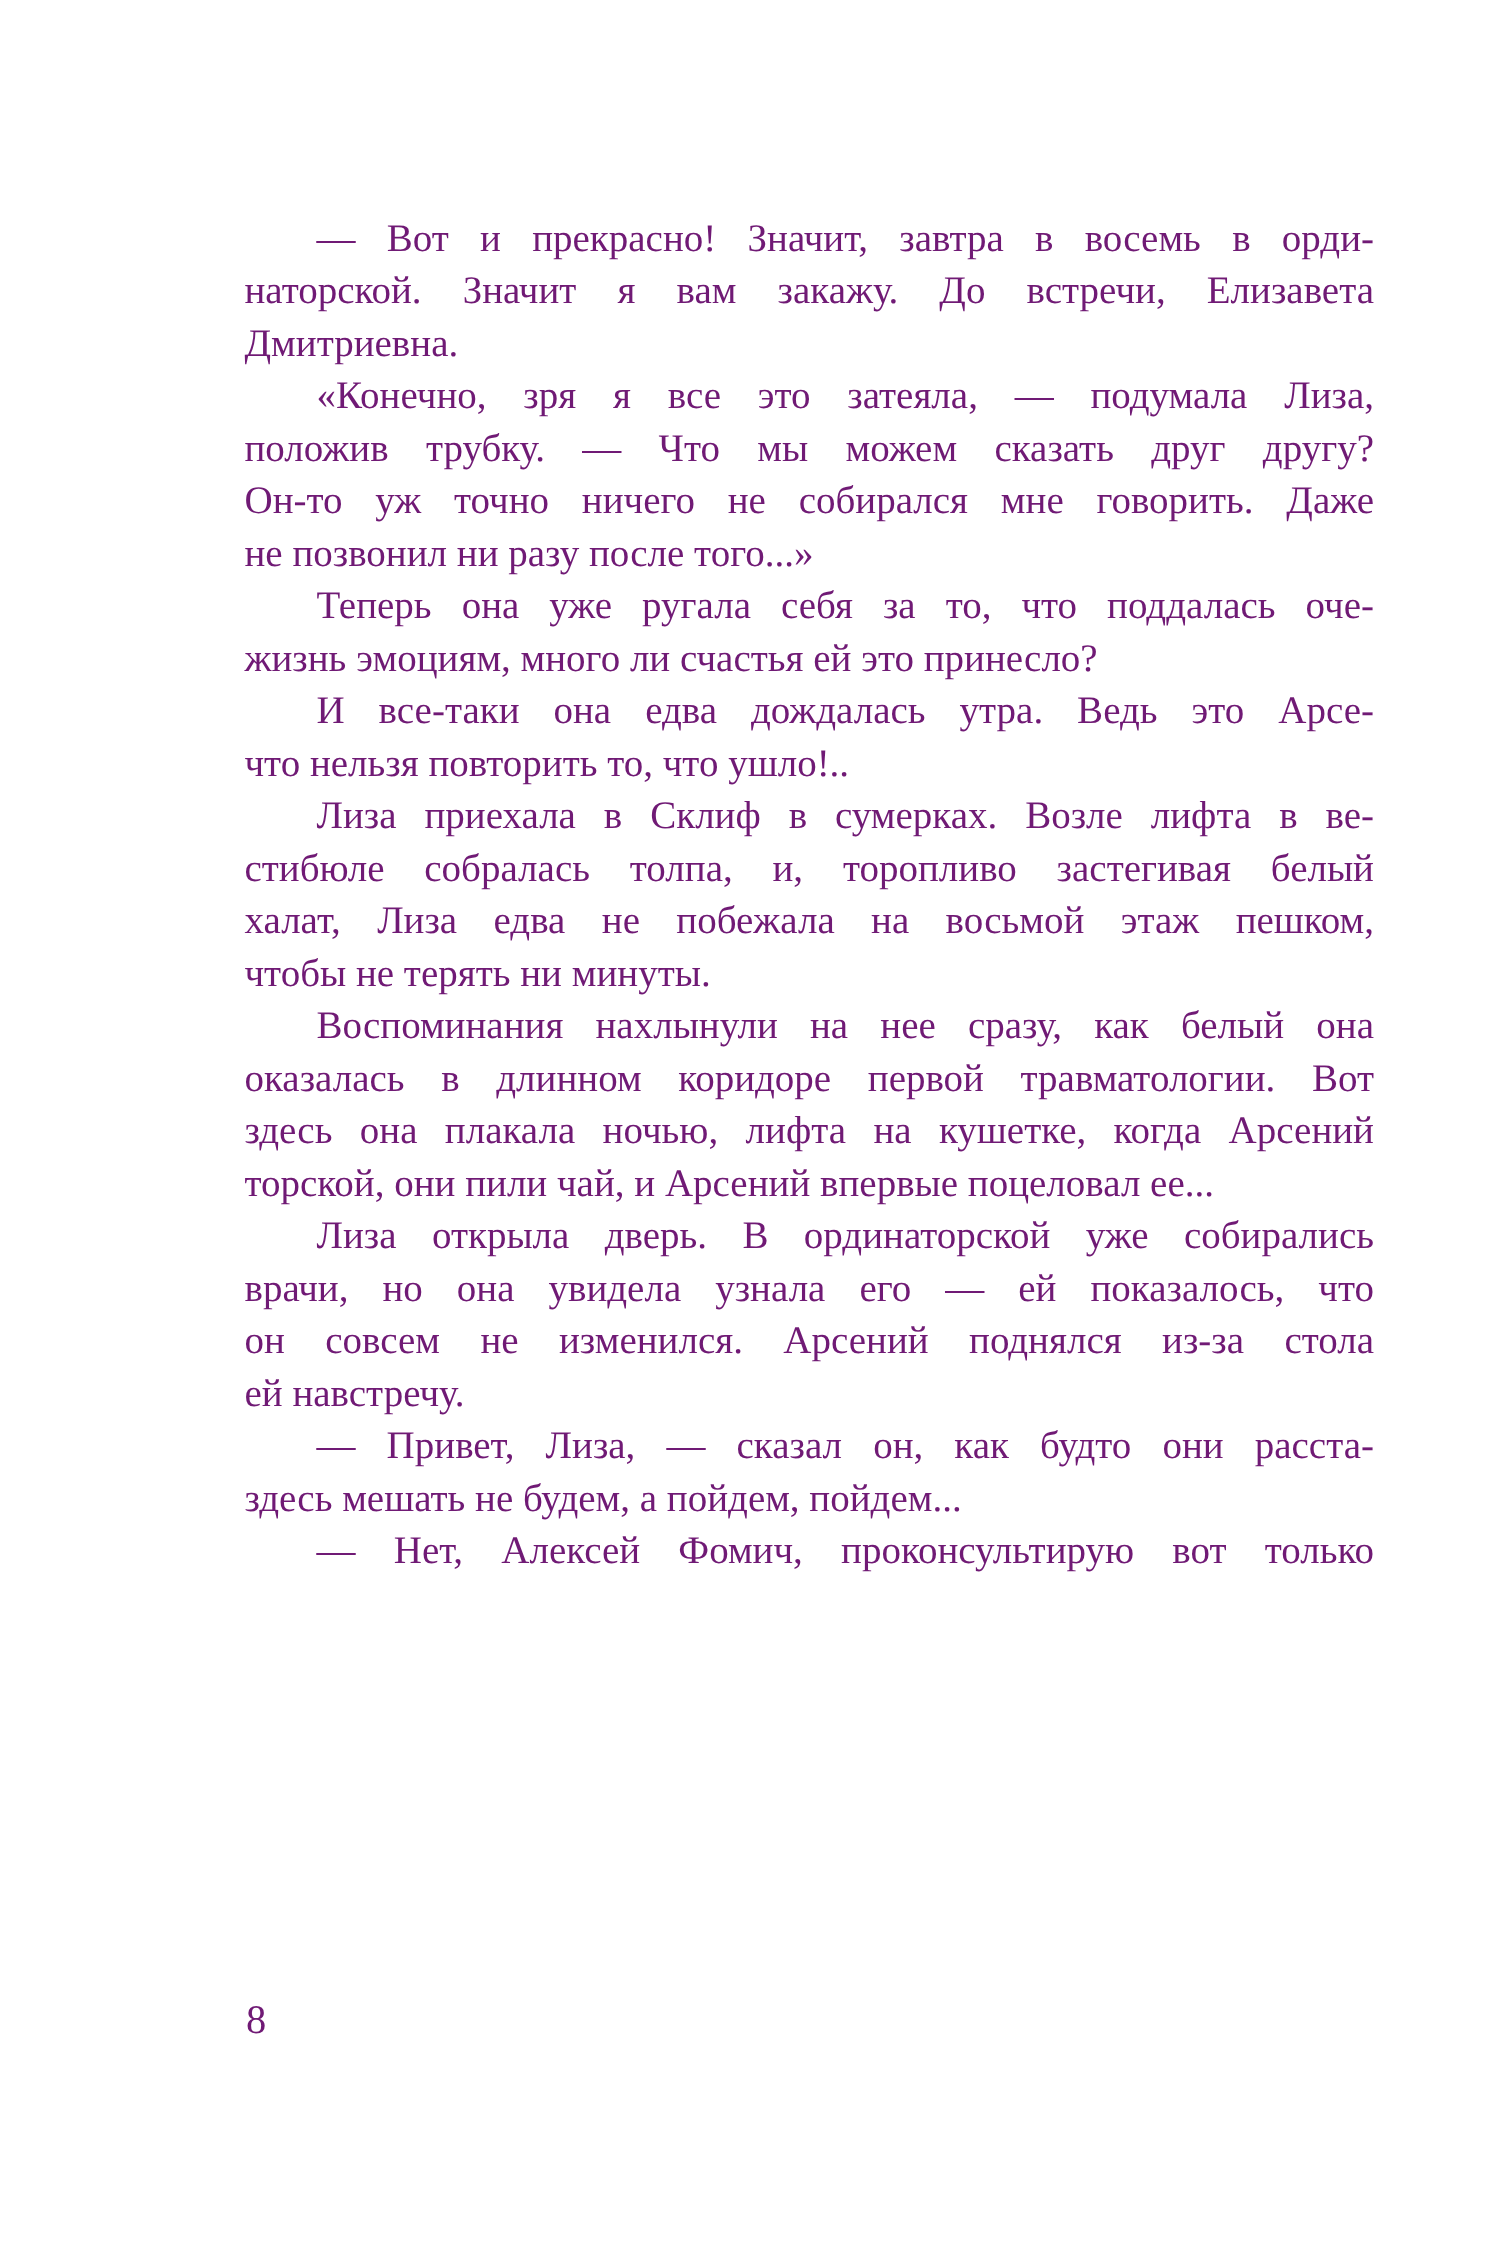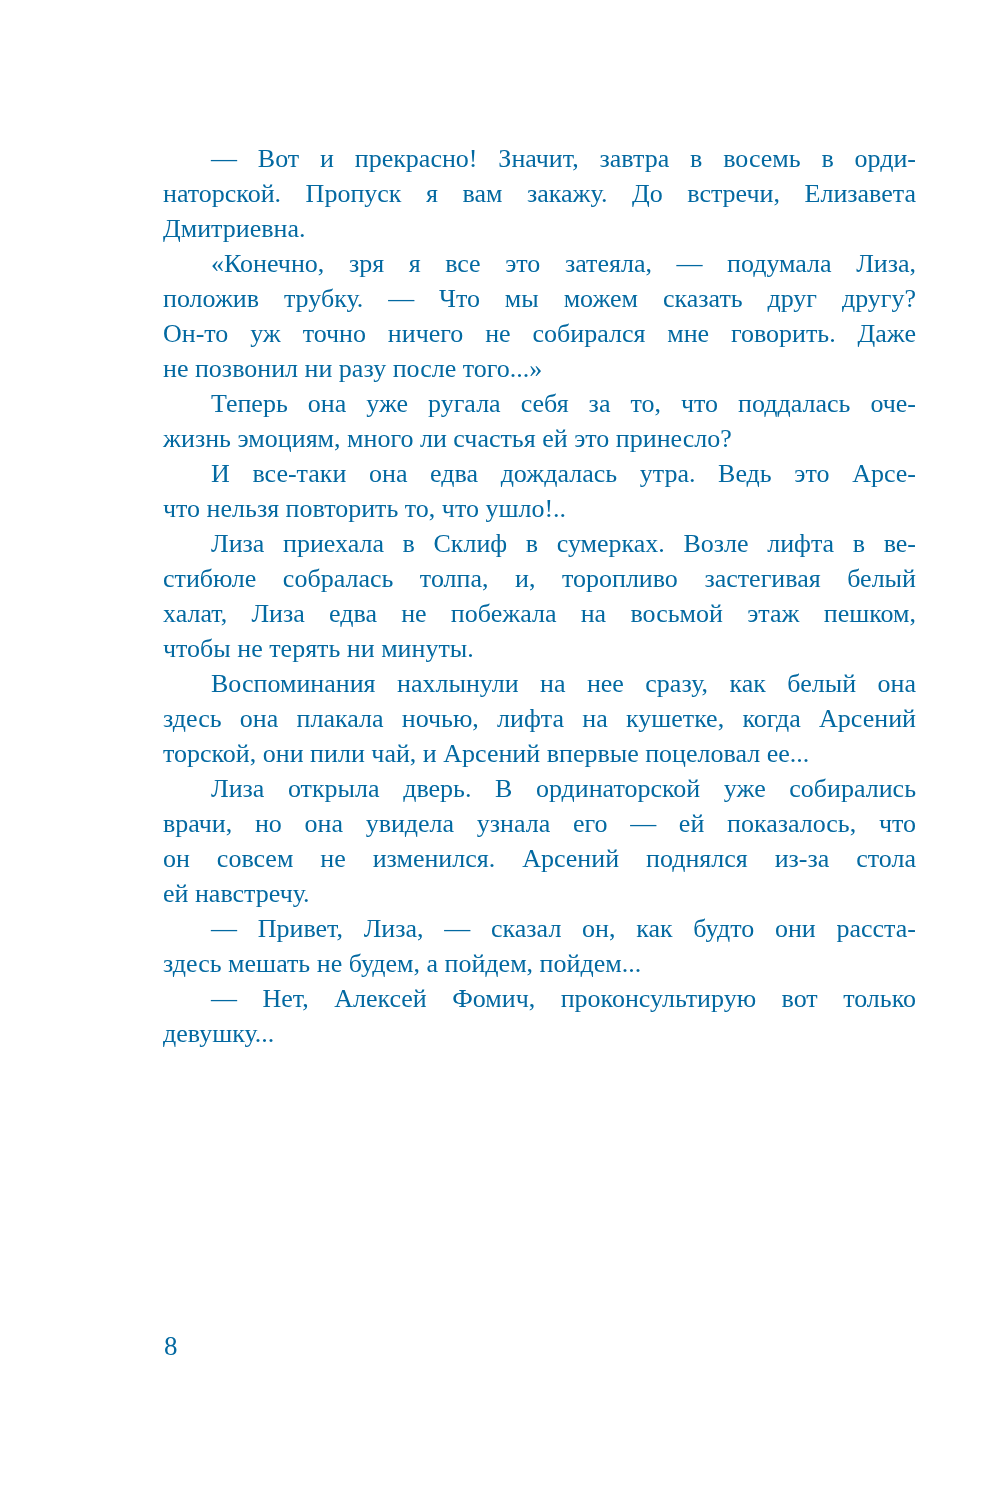--- a/index.html
+++ b/index.html
@@ -6,21 +6,21 @@
     margin: 0;
     padding: 0;
     background: #ffffff;
   }
   .book-page {
     position: relative;
     width: 1000px;
     height: 1496px;
     background: #ffffff;
     font-family: "Liberation Serif", "DejaVu Serif", serif;
-    color: #0369a1;
+    color: #701a75;
     overflow: hidden;
   }
   .text-block {
     position: absolute;
     left: 163px;
     top: 141px;
     width: 753px;
     font-size: 26px;
     line-height: 35px;
   }
@@ -40,21 +40,21 @@
     line-height: 32px;
   }
 </style>
 </head>
 <body>
 
 <div class="book-page">
   <div class="text-block" id="text-block">
       <div class="paragraph">
         <div class="line indent">— Вот и прекрасно! Значит, завтра в восемь в орди-</div>
-        <div class="line">наторской. Пропуск я вам закажу. До встречи, Елизавета</div>
+        <div class="line">наторской. Значит я вам закажу. До встречи, Елизавета</div>
         <div class="line last">Дмитриевна.</div>
       </div>
       <div class="paragraph">
         <div class="line indent">«Конечно, зря я все это затеяла, — подумала Лиза,</div>
         <div class="line">положив трубку. — Что мы можем сказать друг другу?</div>
         <div class="line">Он-то уж точно ничего не собирался мне говорить. Даже</div>
         <div class="line last">не позвонил ни разу после того...»</div>
       </div>
       <div class="paragraph">
         <div class="line indent">Теперь она уже ругала себя за то, что поддалась оче-</div>
@@ -65,32 +65,32 @@
         <div class="line last">что нельзя повторить то, что ушло!..</div>
       </div>
       <div class="paragraph">
         <div class="line indent">Лиза приехала в Склиф в сумерках. Возле лифта в ве-</div>
         <div class="line">стибюле собралась толпа, и, торопливо застегивая белый</div>
         <div class="line">халат, Лиза едва не побежала на восьмой этаж пешком,</div>
         <div class="line last">чтобы не терять ни минуты.</div>
       </div>
       <div class="paragraph">
         <div class="line indent">Воспоминания нахлынули на нее сразу, как белый она</div>
+        <div class="line">оказалась в длинном коридоре первой травматологии. Вот</div>
         <div class="line">здесь она плакала ночью, лифта на кушетке, когда Арсений</div>
         <div class="line last">торской, они пили чай, и Арсений впервые поцеловал ее...</div>
       </div>
       <div class="paragraph">
         <div class="line indent">Лиза открыла дверь. В ординаторской уже собирались</div>
         <div class="line">врачи, но она увидела узнала его — ей показалось, что</div>
         <div class="line">он совсем не изменился. Арсений поднялся из-за стола</div>
         <div class="line last">ей навстречу.</div>
       </div>
       <div class="paragraph">
         <div class="line indent">— Привет, Лиза, — сказал он, как будто они расста-</div>
         <div class="line last">здесь мешать не будем, а пойдем, пойдем...</div>
       </div>
       <div class="paragraph">
         <div class="line indent">— Нет, Алексей Фомич, проконсультирую вот только</div>
-        <div class="line last">девушку...</div>
       </div>
     </div>
   <div class="page-number">8</div>
 </div>
 
 </body></html>

